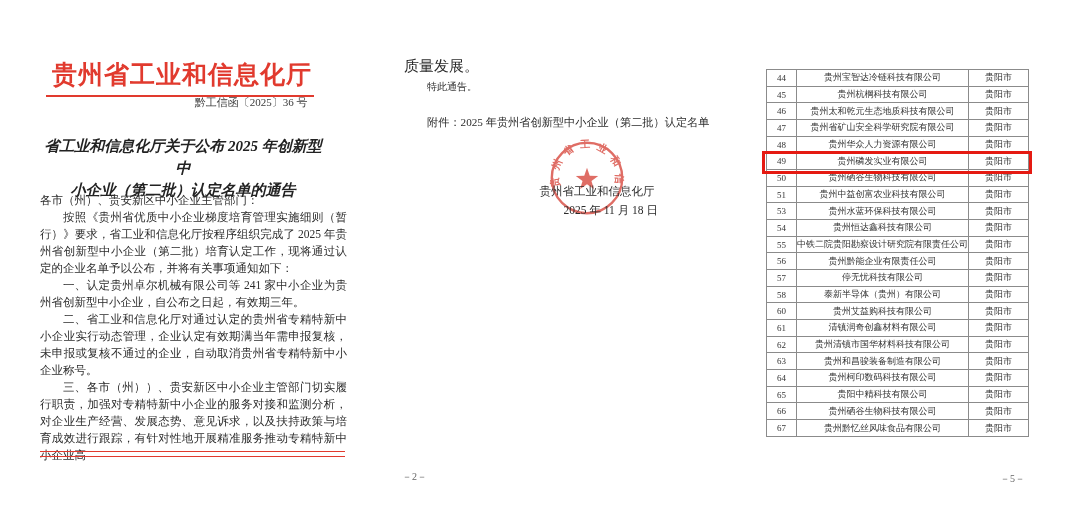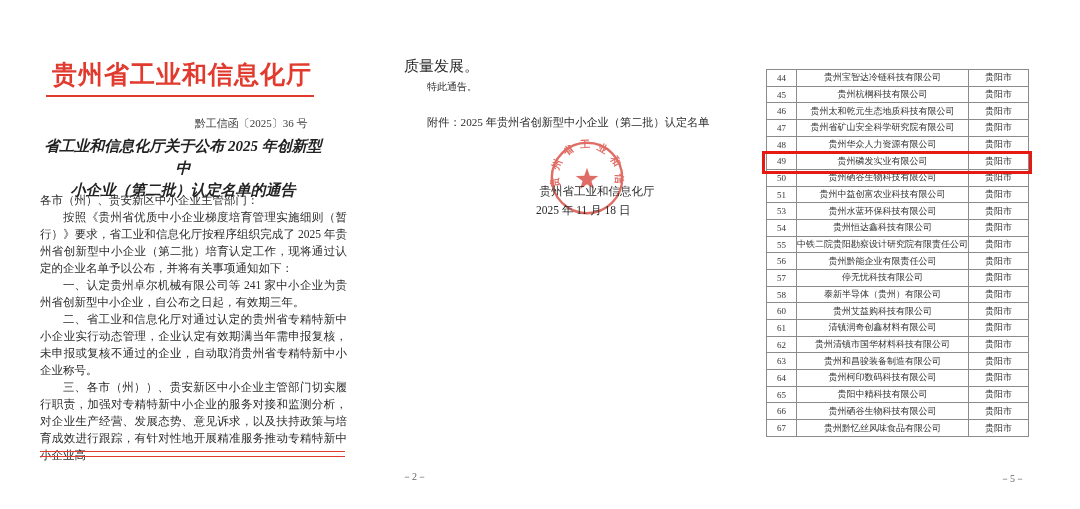--- a/index.html
+++ b/index.html
@@ -3,39 +3,39 @@
 <meta charset="utf-8">
 <style>
   html,body{margin:0;padding:0;background:#ffffff;}
   body{font-family:"Liberation Serif","DejaVu Serif",serif;color:#2b2b2b;}
   #canvas{position:relative;width:1080px;height:509px;background:#ffffff;overflow:hidden;}
 
   
   .agency-header{position:absolute;left:36px;top:58px;width:292px;text-align:center;
     color:#e13a2e;font-size:25px;font-weight:700;letter-spacing:1px;white-space:nowrap;}
   .red-rule{position:absolute;left:46px;top:95px;width:268px;height:2px;background:#e13a2e;}
-  .doc-number{position:absolute;left:181px;top:116px;width:140px;text-align:center;
+  .doc-number{position:absolute;left:181px;top:95px;width:140px;text-align:center;
     font-size:11px;white-space:nowrap;color:#3a3a3a;}
   .notice-title{position:absolute;left:38px;top:135px;width:290px;text-align:center;
     font-size:15px;font-weight:700;line-height:22px;color:#222;font-style:italic;}
   .body-text{position:absolute;left:40px;top:192px;width:307px;font-size:11.5px;
     line-height:17px;text-align:justify;color:#2b2b2b;}
   .body-text p{margin:0;}
   .body-text p.indent{text-indent:2em;}
   .red-underline{position:absolute;left:40px;top:451px;width:305px;height:4px;
     border-top:1px solid #e13a2e;border-bottom:1px solid #e13a2e;}
 
   
   .mp-tail{position:absolute;left:404px;top:57px;font-size:15px;white-space:nowrap;}
   .mp-closing{position:absolute;left:427px;top:80px;font-size:10px;white-space:nowrap;}
   .mp-attachment{position:absolute;left:427px;top:115px;font-size:11.2px;white-space:nowrap;}
   .seal{position:absolute;left:540px;top:131px;width:94px;height:94px;opacity:.8;}
   .mp-signer{position:absolute;left:536px;top:184px;width:122px;text-align:center;
     font-size:11.5px;white-space:nowrap;}
-  .mp-date{position:absolute;left:536px;top:203px;width:122px;text-align:left;
+  .mp-date{position:absolute;left:536px;top:203px;width:122px;text-align:right;
     font-size:11.5px;white-space:nowrap;}
   .page-num{position:absolute;font-size:10px;color:#666;}
   .pn-2{left:402px;top:470px;}
   .pn-5{left:1000px;top:472px;}
 
   
   .company-table{position:absolute;left:766px;top:69px;width:262px;height:368px;
     border-collapse:collapse;table-layout:fixed;font-size:9px;color:#333;}
   .company-table td{border:1px solid #8b8b8b;text-align:center;vertical-align:middle;
     padding:0;overflow:hidden;white-space:nowrap;}

